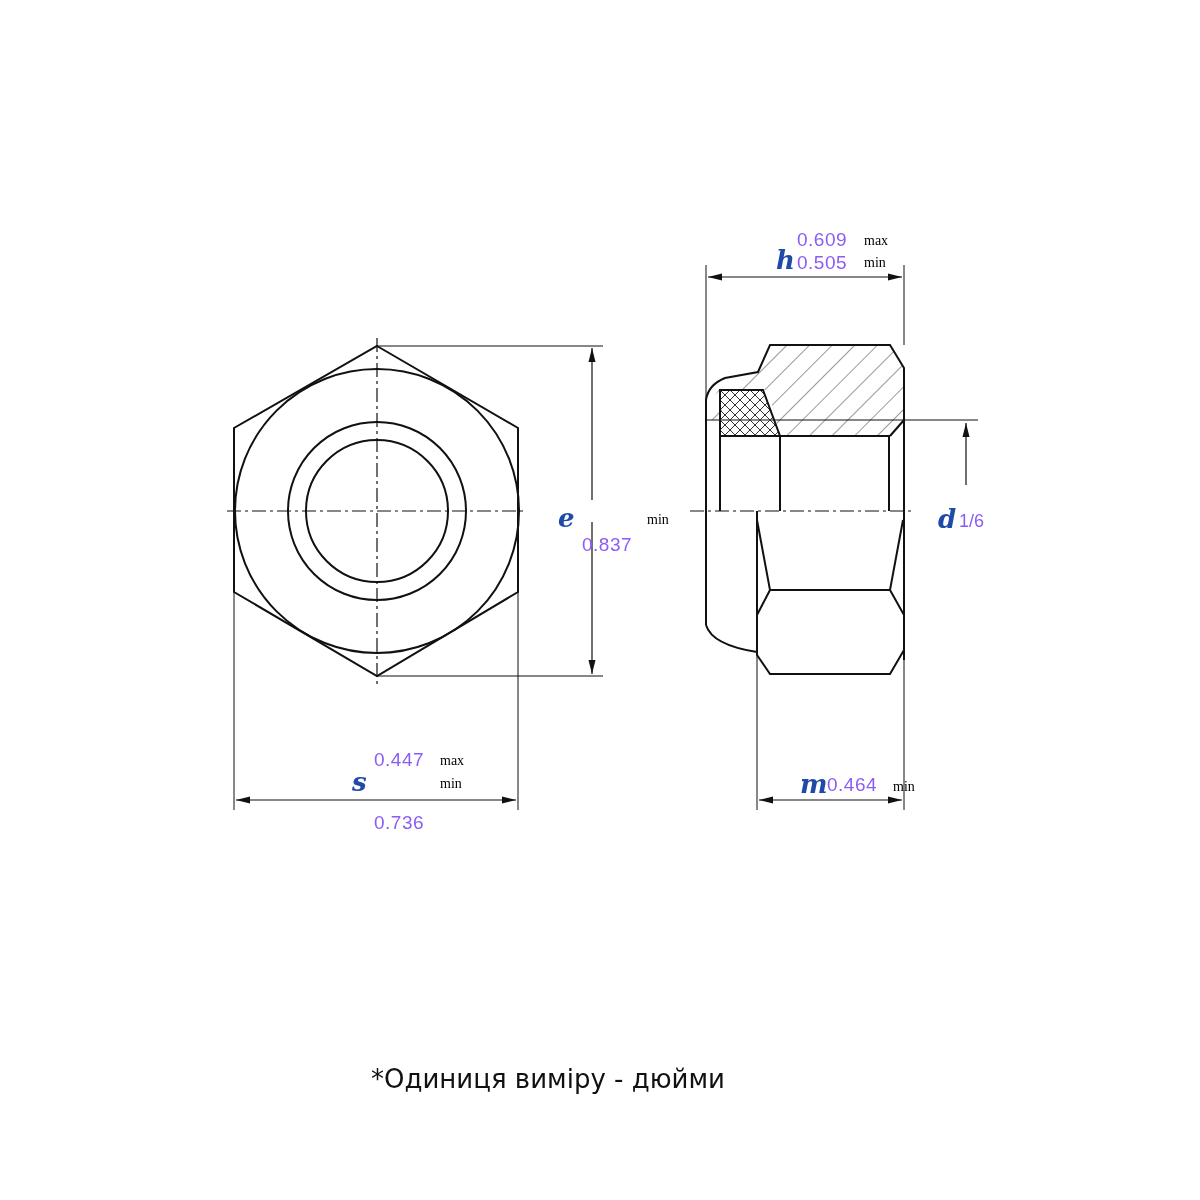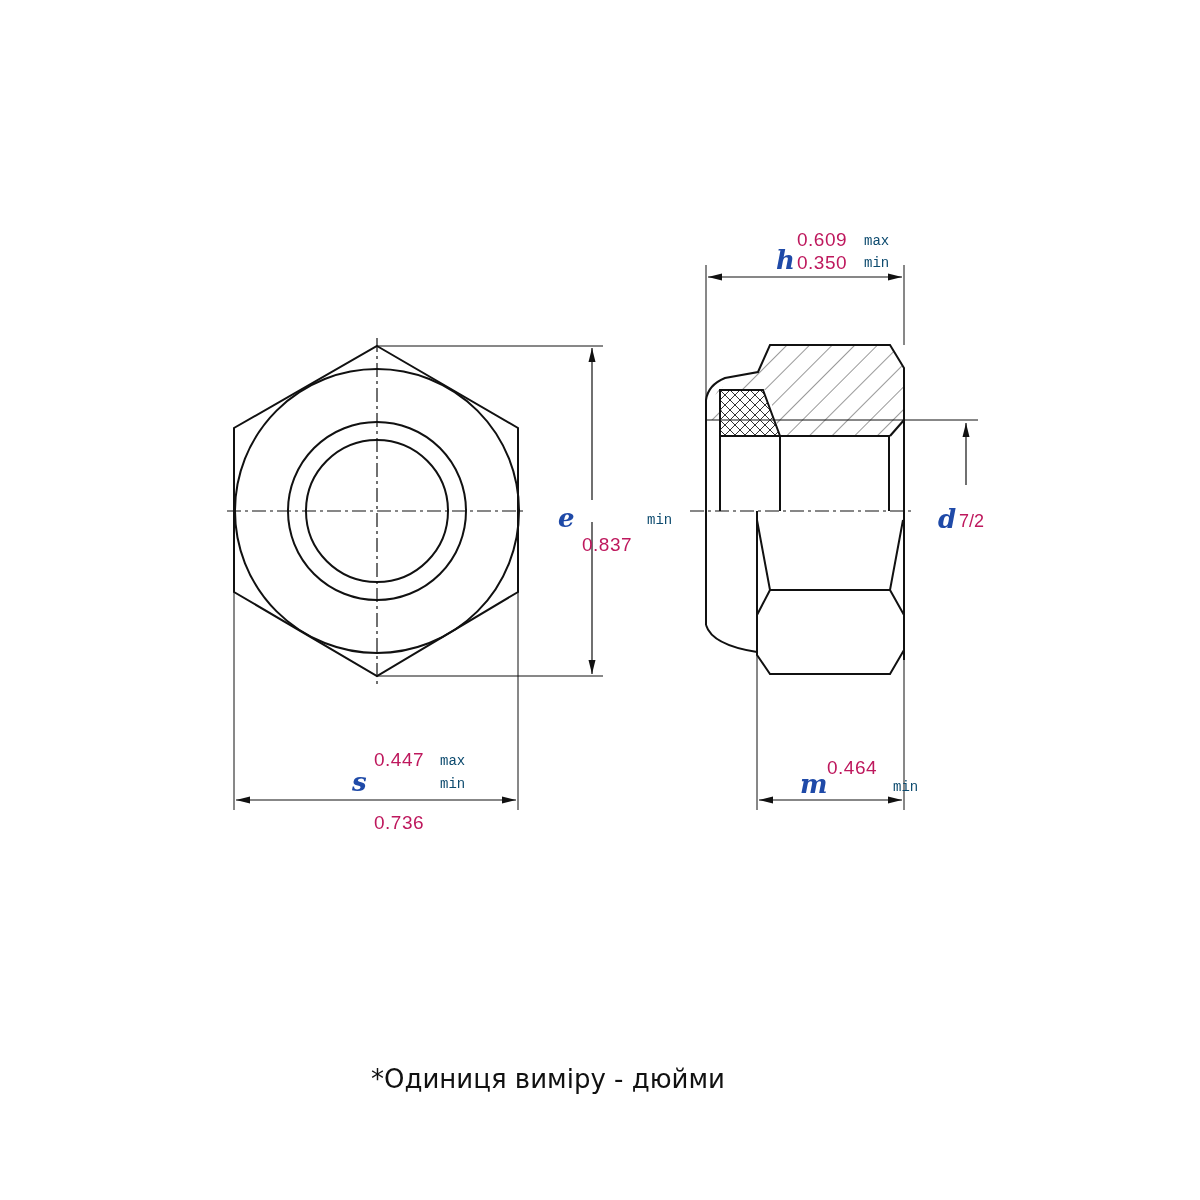--- a/index.html
+++ b/index.html
@@ -1,21 +1,21 @@
 <!DOCTYPE html>
 <html><head>
 <meta charset="utf-8">
 <style>
   html, body { margin: 0; padding: 0; background: #ffffff; }
   body { width: 1200px; height: 1200px; position: relative; overflow: hidden; }
   #drawing { position: absolute; left: 0; top: 0; width: 1200px; height: 1200px; }
   .lbl { position: absolute; white-space: nowrap; line-height: 1; }
   .sym { font-family: "DejaVu Serif", serif; font-style: italic; font-weight: bold; color: #1f4aa8; font-size: 26px; }
-  .val { font-family: "Liberation Sans", sans-serif; color: #be185d; font-size: 19px; letter-spacing: 0.5px; }
-  .qual { font-family: Liberation Mono, monospace; color: #0c4a6e; font-size: 14px; }
+  .val { font-family: "Liberation Sans", sans-serif; color: #8b5cf6; font-size: 19px; letter-spacing: 0.5px; }
+  .qual { font-family: Liberation Serif, serif; color: #000000; font-size: 14px; }
   .footnote { position: absolute; left: 0; width: 1096px; top: 1064px; text-align: center;
               font-family: "DejaVu Sans", sans-serif; font-size: 26px; color: #111; }
 </style>
 </head>
 <body>
 
 <svg id="drawing" viewBox="0 0 1200 1200" xmlns="http://www.w3.org/2000/svg">
   <defs>
     <pattern id="hatch" patternUnits="userSpaceOnUse" width="16" height="16" patternTransform="rotate(45)">
       <line x1="0" y1="0" x2="0" y2="16" stroke="#333" stroke-width="1"></line>
@@ -83,33 +83,33 @@
     <line x1="757" y1="655" x2="757" y2="810" stroke-width="1"></line>
     <line x1="904" y1="660" x2="904" y2="810" stroke-width="1"></line>
     <line x1="830" y1="800" x2="759" y2="800" stroke-width="1.2" marker-end="url(#arr)"></line>
     <line x1="830" y1="800" x2="902" y2="800" stroke-width="1.2" marker-end="url(#arr)"></line>
   </g>
 </svg>
 
 <span class="lbl val" style="left:797px; top:230px;">0.609</span>
 <span class="lbl qual" style="left:864px; top:234px;">max</span>
 <span class="lbl sym" style="left:776px; top:247px;">h</span>
-<span class="lbl val" style="left:797px; top:253px;">0.350</span>
+<span class="lbl val" style="left:797px; top:253px;">0.505</span>
 <span class="lbl qual" style="left:864px; top:256px;">min</span>
 
 <span class="lbl sym" style="left:558px; top:505px;">e</span>
 <span class="lbl val" style="left:582px; top:535px;">0.837</span>
 <span class="lbl qual" style="left:647px; top:513px;">min</span>
 
 <span class="lbl sym" style="left:938px; top:506px;">d</span>
-<span class="lbl val" style="left:959px; top:512px; font-size:18px; letter-spacing:0;">7/2</span>
+<span class="lbl val" style="left:959px; top:512px; font-size:18px; letter-spacing:0;">1/6</span>
 
 <span class="lbl val" style="left:374px; top:750px;">0.447</span>
 <span class="lbl qual" style="left:440px; top:754px;">max</span>
 <span class="lbl sym" style="left:352px; top:769px;">s</span>
 <span class="lbl val" style="left:374px; top:813px;">0.736</span>
 <span class="lbl qual" style="left:440px; top:777px;">min</span>
 
 <span class="lbl sym" style="left:800px; top:771px;">m</span>
-<span class="lbl val" style="left:827px; top:758px;">0.464</span>
+<span class="lbl val" style="left:827px; top:775px;">0.464</span>
 <span class="lbl qual" style="left:893px; top:780px;">min</span>
 
 <div class="footnote">*Одиниця виміру - дюйми</div>
 
 </body></html>

